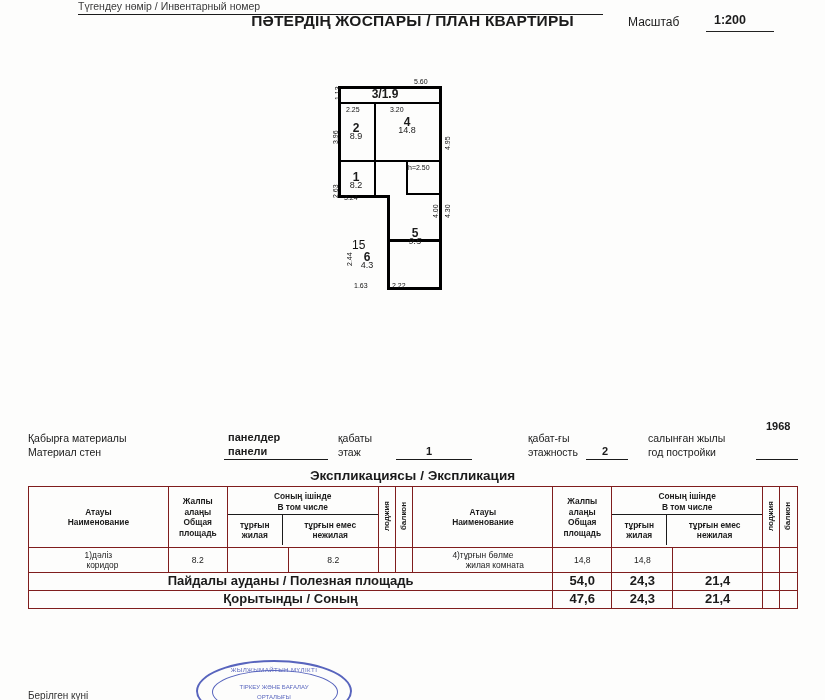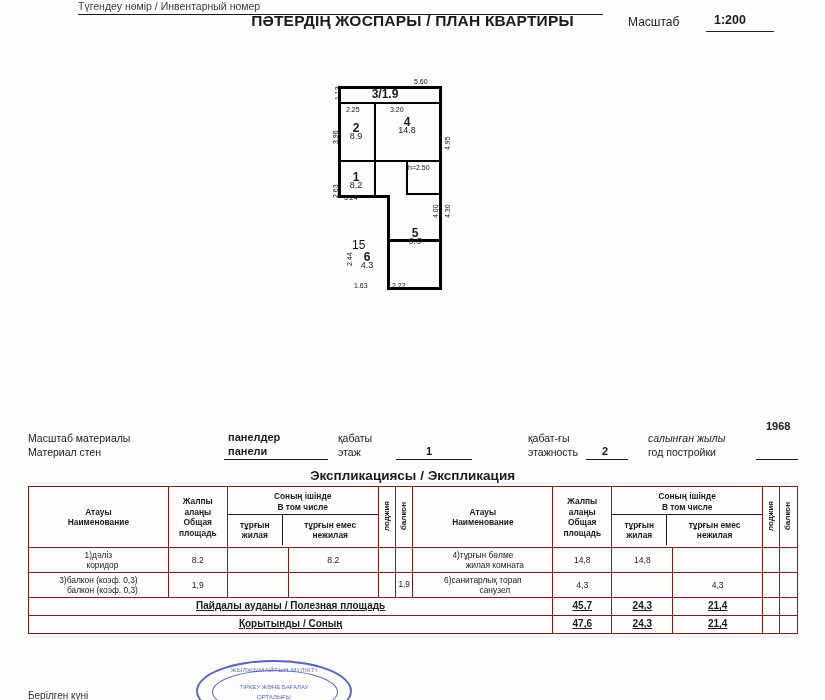--- a/index.html
+++ b/index.html
@@ -59,21 +59,21 @@
     line-height:10.5px;
   }
   table.expl th{font-weight:bold;font-size:8.4px;padding:2px 1px;}
   .hdr-row th{height:56px;}
   .vert{
     writing-mode:vertical-rl;transform:rotate(180deg);
     font-size:8px;font-weight:bold;white-space:nowrap;
   }
   td.nm{text-align:left;padding-left:3px;font-size:8.4px;}
   .r-h{height:25px;}
-  .totrow td{font-weight:bold;font-size:10px;height:17px;text-decoration:underline;}
+  .totrow td{font-weight:bold;font-size:13px;height:17px;}
   .totlabel{text-align:right;padding-right:6px;font-weight:bold;font-size:9.2px;}
 
   .bottom-left{position:absolute;left:28px;top:690px;font-size:10px;color:#333;}
 
   
   .stamp{
     position:absolute;left:196px;top:660px;width:152px;height:58px;
     border:2px solid #2f3fae;border-radius:50%;
     color:#2f3fae;font-size:6.2px;text-align:center;
     opacity:.8;overflow:hidden;
@@ -139,37 +139,37 @@
     <div class="dim" style="left:14px;top:116px;">3.24</div>
     <div class="dim" style="left:78px;top:86px;">h=2.50</div>
     <div class="dim v" style="left:114px;top:140px;">4.30</div>
     <div class="dim v" style="left:102px;top:140px;">4.00</div>
     <div class="dim v" style="left:16px;top:188px;">2.44</div>
     <div class="dim" style="left:24px;top:204px;">1.63</div>
     <div class="dim" style="left:62px;top:204px;">2.22</div>
     <div class="dim" style="left:22px;top:160px;font-size:12px;">15</div>
   </div>
 
-  <div class="mat" style="left:28px;top:432px;">Масштаб материалы</div>
+  <div class="mat" style="left:28px;top:432px;">Қабырға материалы</div>
   <div class="mat" style="left:28px;top:446px;">Материал стен</div>
   <div class="mat-val" style="left:228px;top:431px;">панелдер</div>
   <div class="mat-val" style="left:228px;top:445px;">панели</div>
   <div class="underline" style="left:224px;top:459px;width:104px;"></div>
 
   <div class="mat" style="left:338px;top:432px;">қабаты</div>
   <div class="mat" style="left:338px;top:446px;">этаж</div>
   <div class="mat-val" style="left:426px;top:445px;">1</div>
   <div class="underline" style="left:396px;top:459px;width:76px;"></div>
 
   <div class="mat" style="left:528px;top:432px;">қабат-ғы</div>
   <div class="mat" style="left:528px;top:446px;">этажность</div>
   <div class="mat-val" style="left:602px;top:445px;">2</div>
   <div class="underline" style="left:586px;top:459px;width:42px;"></div>
 
-  <div class="mat" style="left:648px;top:432px;font-style:italic;">салынған жылы</div>
+  <div class="mat" style="left:648px;top:432px;">салынған жылы</div>
   <div class="mat" style="left:648px;top:446px;">год постройки</div>
   <div class="mat-val" style="left:766px;top:420px;">1968</div>
   <div class="underline" style="left:756px;top:459px;width:42px;"></div>
 
   <div class="expl-title">Экспликациясы / Экспликация</div>
 
   <table class="expl">
     <colgroup>
       <col style="width:128px">
         <col style="width:54px">
@@ -260,44 +260,24 @@
         <div style="padding-left:24px">жилая комната</div>
       </td>
       <td>14,8</td>
       <td>14,8</td>
       <td></td>
       <td></td>
       <td></td>
     </tr>
 
 
-    <tr class="r-h">
-      <td class="nm">
-        <div>3)балкон (коэф. 0,3)</div>
-        <div style="padding-left:8px">балкон (коэф. 0,3)</div>
-      </td>
-      <td>1,9</td>
-      <td></td>
-      <td></td>
-      <td></td>
-      <td style="font-size:8.2px">1,9</td>
-      <td class="nm">
-        <div>6)санитарлық торап</div>
-        <div style="padding-left:24px">санузел</div>
-      </td>
-      <td>4,3</td>
-      <td></td>
-      <td>4,3</td>
-      <td></td>
-      <td></td>
-    </tr>
 
     <tr class="totrow">
       <td class="totlabel" colspan="7">Пайдалы ауданы / Полезная площадь</td>
-      <td>45,7</td>
+      <td>54,0</td>
       <td>24,3</td>
       <td>21,4</td>
       <td></td>
       <td></td>
     </tr>
 
     <tr class="totrow">
       <td class="totlabel" colspan="7">Қорытынды / Соның</td>
       <td>47,6</td>
       <td>24,3</td>

